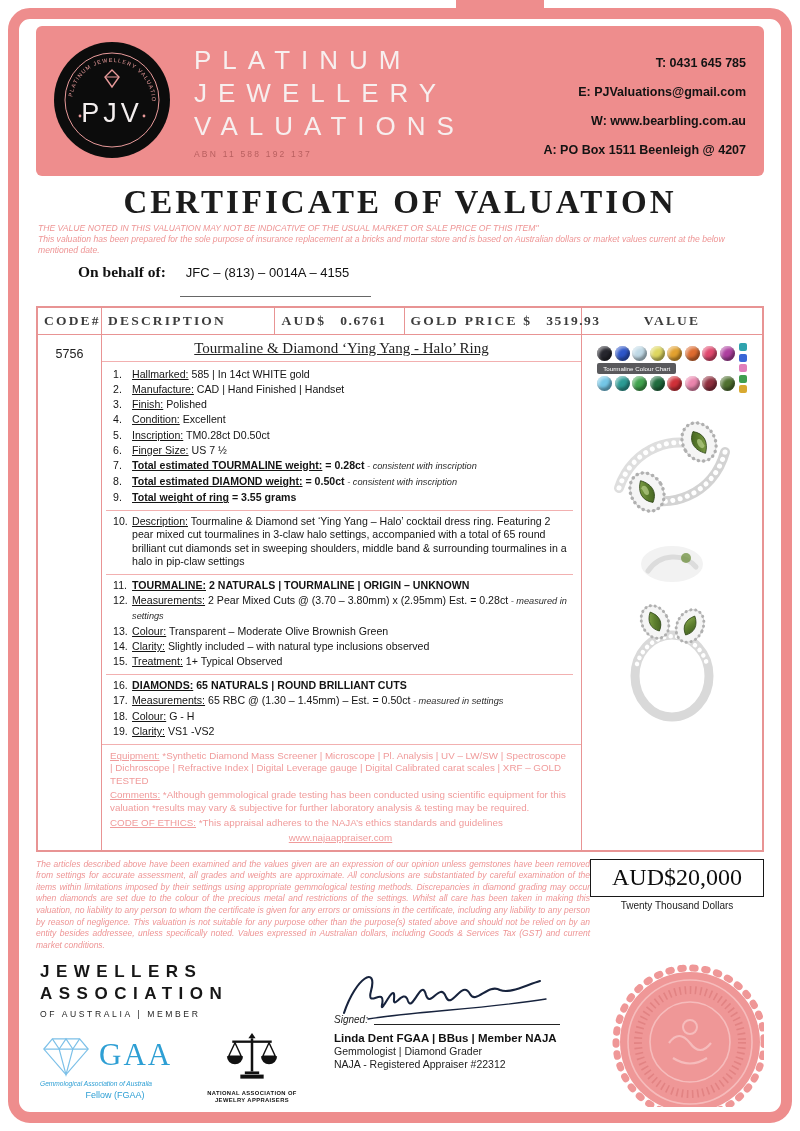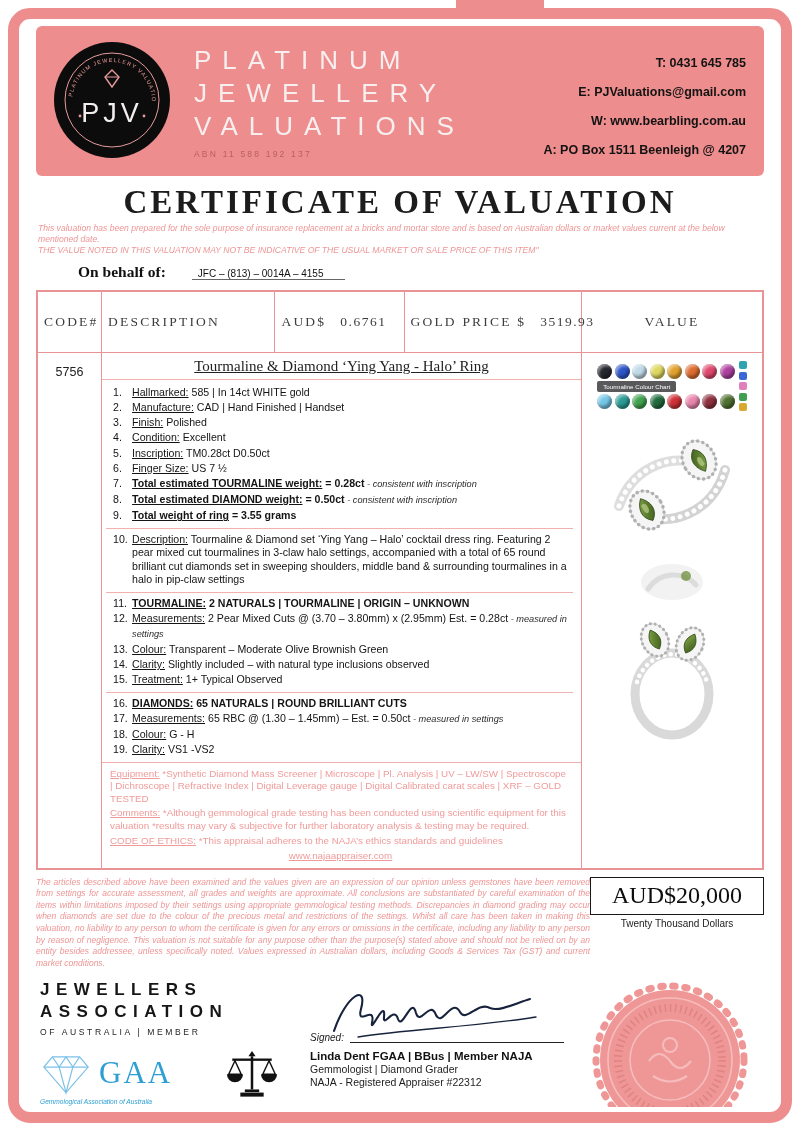--- a/index.html
+++ b/index.html
@@ -18,26 +18,26 @@
   .brand-line { font-size:26px; letter-spacing:11px; color:#f7efef; line-height:33px; font-weight:400; }
   .abn { font-size:8.5px; letter-spacing:2.2px; color:#b85f5f; margin-top:6px; }
   .contact { margin-left:auto; text-align:right; padding-top:16px; }
   .contact-line { font-size:12.5px; font-weight:700; color:#131313; margin-bottom:15px; }
 
   
   .title { font-family:"Liberation Serif", serif; font-weight:600; font-size:33px; letter-spacing:3px; text-align:center; color:#1c1c1c; margin:8px 0 2px; }
   .intro-disc { font-size:8.6px; font-style:italic; color:#ee9595; line-height:11px; margin:0 2px 7px; }
   .behalf { display:flex; align-items:baseline; margin:2px 0 9px 2px; }
   .behalf-label { font-family:"Liberation Serif", serif; font-weight:700; font-size:15.5px;margin-left:40px; }
-  .behalf-value { font-size:10px; margin-left:26px; padding:0 22px 0 6px; border-bottom:1.2px solid #666; }
+  .behalf-value { font-size:13px; margin-left:14px; padding:0 22px 16px 6px; border-bottom:1.2px solid #666; }
 
   
   table.vtable { width:100%; border-collapse:collapse; table-layout:fixed; border:2px solid #e89494; }
   .vtable th, .vtable td { border:1.6px solid #e89494; }
-  .vtable th { font-family:"Liberation Serif", serif; font-weight:400; font-size:13.5px; letter-spacing:2.2px; color:#3d3d3d; padding:22px 6px; text-align:left; white-space:nowrap;border-radius:10px; }
+  .vtable th { font-family:"Liberation Serif", serif; font-weight:700; font-size:13.5px; letter-spacing:2.2px; color:#3d3d3d; padding:5px 6px; text-align:left; white-space:nowrap;border-radius:10px; }
   th.th-code, th.th-value { text-align:center; }
   .hval { margin-left:14px; letter-spacing:1.5px; }
   .code-cell { vertical-align:top; text-align:center; padding-top:12px; font-size:12.5px; color:#222; }
   .desc-cell { vertical-align:top; padding:0; }
   .desc-flex { display:flex; flex-direction:column; min-height:512px; }
   .item-title { font-family:"Liberation Serif", serif; font-size:15px; color:#222; text-align:center; text-decoration:underline; padding:5px 4px 4px; border-bottom:1px solid #f2b0b0; }
   .spec-list { flex:1; padding:5px 8px 4px 4px; font-size:10.6px; line-height:13.6px; color:#141414; }
   .item { display:grid; grid-template-columns:26px 1fr; padding:0.8px 0; }
   .item .num { padding-left:7px; }
   .item .lbl { text-decoration:underline; }
@@ -63,21 +63,21 @@
   
   .lower { display:flex; gap:0; margin-top:7px; }
   .footer-disc { flex:1; font-size:8.5px; font-style:italic; color:#ee9595; line-height:11.6px; text-align:justify; }
   .insurance { width:174px; flex:0 0 auto; }
   .ins-box { border:1.6px solid #181818; background:#fff; }
   .ins-title { font-size:14.5px; color:#111; text-align:center; padding:6px 2px; border-bottom:1.6px solid #181818; }
   .ins-amount { font-family:"Liberation Serif", serif; font-size:24px; color:#0d0d0d; text-align:center; padding:4px 0 5px; }
   .ins-words { font-size:10px; text-align:center; margin-top:3px; color:#222; }
 
   
-  .creds { display:flex; margin-top:10px; }
+  .creds { display:flex; margin-top:10px;gap:24px; }
   .cred-left { width:262px; flex:0 0 auto; padding-left:4px; }
   .jaa1, .jaa2 { font-size:17px; letter-spacing:6.5px; font-weight:600; color:#161616; line-height:22px; }
   .jaa3 { font-size:8.6px; letter-spacing:2.6px; margin-top:4px; color:#262626; }
   .logos { display:flex; align-items:flex-start; gap:16px; margin-top:13px; }
   .gaa { width:150px; }
   .gaa-top { display:flex; align-items:center; gap:7px; }
   .gaa-acronym { font-family:"Liberation Serif", serif; font-size:31px; color:#2e9fd4; letter-spacing:2px; }
   .gaa-name { font-size:6.6px; font-style:italic; color:#2e9fd4; margin-top:2px; }
   .gaa-fellow { font-size:9px; color:#2e9fd4; margin-top:3px; text-align:center; }
   .naja { width:92px; text-align:center; }
@@ -133,22 +133,22 @@
       <div class="contact-line">T: 0431 645 785</div>
       <div class="contact-line">E: PJValuations@gmail.com</div>
       <div class="contact-line">W: www.bearbling.com.au</div>
       <div class="contact-line">A: PO Box 1511 Beenleigh @ 4207</div>
     </div>
   </header>
 
   <h1 class="title">CERTIFICATE OF VALUATION</h1>
 
   <div class="intro-disc">
+    <div>THE VALUE NOTED IN THIS VALUATION MAY NOT BE INDICATIVE OF THE USUAL MARKET OR SALE PRICE OF THIS ITEM"</div>
     <div>This valuation has been prepared for the sole purpose of insurance replacement at a bricks and mortar store and is based on Australian dollars or market values current at the below mentioned date.</div>
-    <div>THE VALUE NOTED IN THIS VALUATION MAY NOT BE INDICATIVE OF THE USUAL MARKET OR SALE PRICE OF THIS ITEM"</div>
   </div>
 
   <div class="behalf">
     <span class="behalf-label">On behalf of:</span>
     <span class="behalf-value">JFC – (813) – 0014A – 4155</span>
   </div>
 
   <table class="vtable">
     <colgroup>
       <col style="width:64px">

